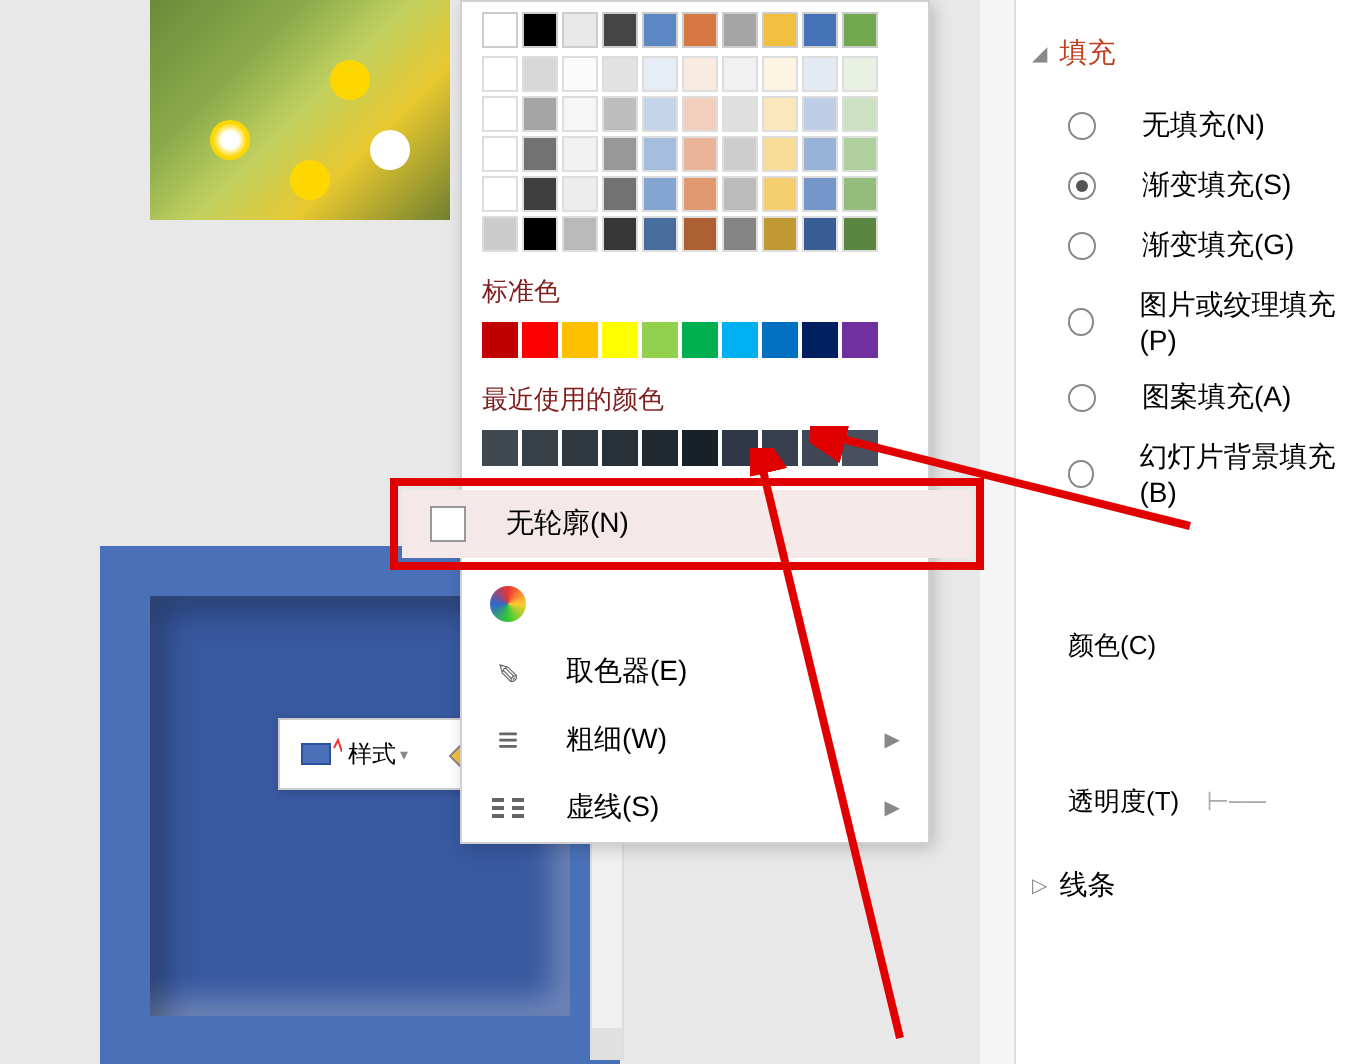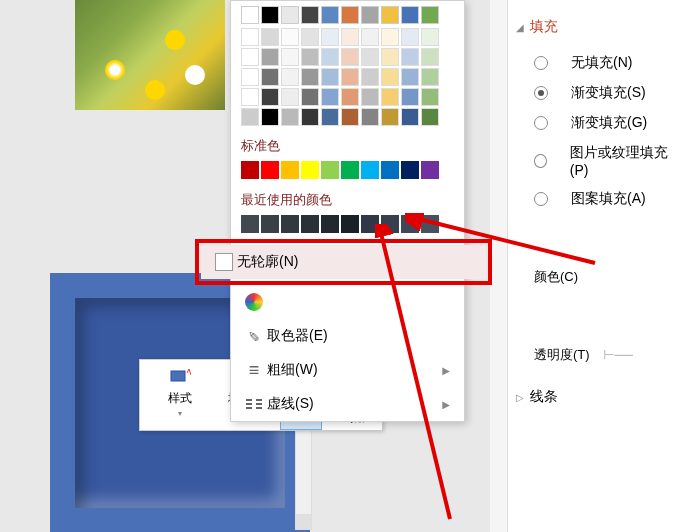--- a/index.html
+++ b/index.html
@@ -17,33 +17,33 @@
     .gray-row { display: flex; gap: 2px; }
     .gray-swatch { width: 18px; height: 18px; border: 1px solid #ccc; }
     .theme-grid { display: grid; grid-template-columns: repeat(10, 18px); gap: 2px; margin-top: 4px; }
     .theme-swatch { width: 18px; height: 18px; border: 1px solid #ddd; }
     .section-label { font-size: 13px; color: #7f1d1d; padding: 6px 10px; }
     .standard-row { display: flex; gap: 2px; padding: 0 10px 6px; }
     .std-swatch { width: 18px; height: 18px; }
     .recent-row { display: flex; gap: 2px; padding: 0 10px 6px; }
     
     .highlighted-item { border: 4px solid #e00000; padding: 2px; margin: 0 -28px 0 -36px; }
-    .menu-item { display: flex; align-items: center; gap: 4px; padding: 8px 14px; font-size: 14px; cursor: pointer; }
+    .menu-item { display: flex; align-items: center; gap: 20px; padding: 8px 14px; font-size: 14px; cursor: pointer; }
     .menu-item.no-outline { background: #f5e8e8; }
     .menu-icon { width: 18px; height: 18px; display: inline-flex; align-items: center; justify-content: center; }
     .no-outline-icon { border: 1px solid #999; background: #fff; position: relative; }
     .colors-icon { background: conic-gradient(#e33 0deg, #fc3 90deg, #3c3 180deg, #36c 270deg, #e33 360deg); border-radius: 50%; }
     .eyedrop-icon::before { content: '✎'; transform: rotate(180deg); display: inline-block; color: #666; }
     .weight-icon::before { content: '≡'; color: #666; font-size: 18px; }
     .dash-icon { display: flex; flex-direction: column; gap: 2px; }
     .dash-icon span { height: 2px; width: 16px; border-top: 2px dashed #666; }
     .chevron { margin-left: auto; color: #888; font-size: 10px; }
     
     .mini-toolbar { position: absolute; left: 139px; top: 359px; background: #fff; border: 1px solid #ccc; display: flex; box-shadow: 1px 1px 4px rgba(0,0,0,0.2); z-index: 5; }
-    .mini-btn { display: flex; flex-direction: column; align-items: center; padding: 4px 8px; font-size: 12px; cursor: pointer; gap: 2px; margin-left: 20px; }
+    .mini-btn { display: flex; flex-direction: row; align-items: center; padding: 4px 8px; font-size: 12px; cursor: pointer; gap: 2px; }
     .mini-btn.active { background: #d4e6f8; border: 1px solid #7ab0e0; }
     .mini-icon { width: 24px; height: 24px; display: flex; align-items: center; justify-content: center; position: relative; }
     .mini-chev { font-size: 8px; color: #888; }
     
     .side-panel { position: absolute; right: 0; top: 0; width: 175px; height: 532px; background: #fff; border-left: 1px solid #ddd; padding: 18px 8px; font-size: 14px; }
     .panel-header { display: flex; align-items: center; gap: 6px; margin-bottom: 12px; }
     .panel-title { color: #c04020; font-weight: 500; }
     .expander { color: #888; font-size: 10px; }
     .radio-group { margin-left: 18px; }
     .radio-item { display: flex; align-items: center; gap: 23px; padding: 6px 0; cursor: pointer; }
@@ -258,20 +258,24 @@
         <span>渐变填充(G)</span>
       </div>
     <div class="radio-item">
         <span class="radio-circle"></span>
         <span>图片或纹理填充(P)</span>
       </div>
     <div class="radio-item">
         <span class="radio-circle"></span>
         <span>图案填充(A)</span>
       </div>
+    <div class="radio-item">
+        <span class="radio-circle"></span>
+        <span>幻灯片背景填充(B)</span>
+      </div>
   </div>
   <div class="sub-section">
     <div class="sub-label">颜色(C)</div>
     <div class="sub-label">
       <span>透明度(T)</span>
       <span style="margin-left:10px;color:#aaa">⊢──</span>
     </div>
   </div>
   <div class="lines-header">
     <span class="expander">▷</span>

